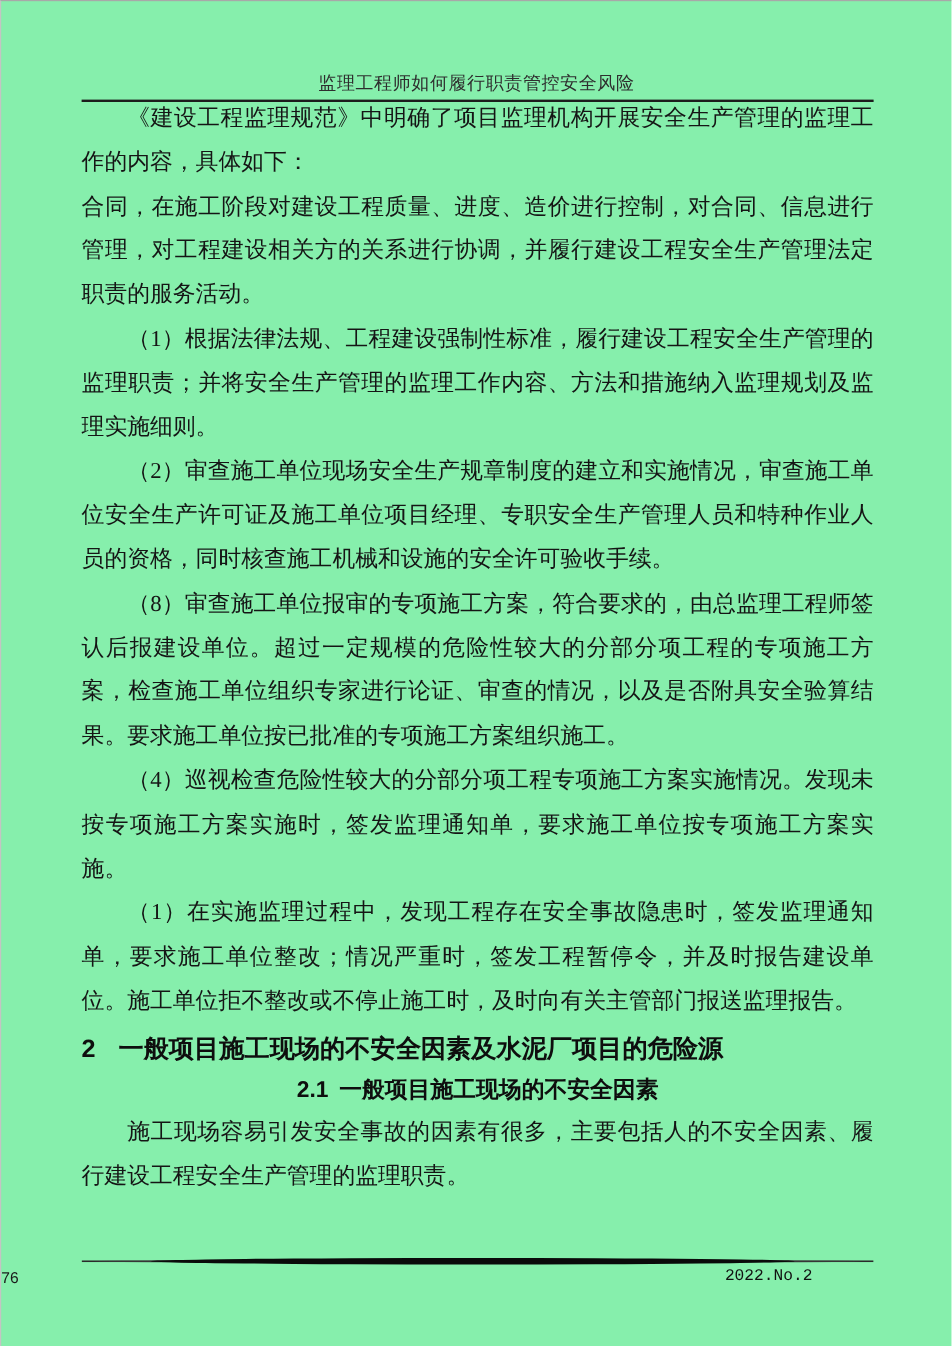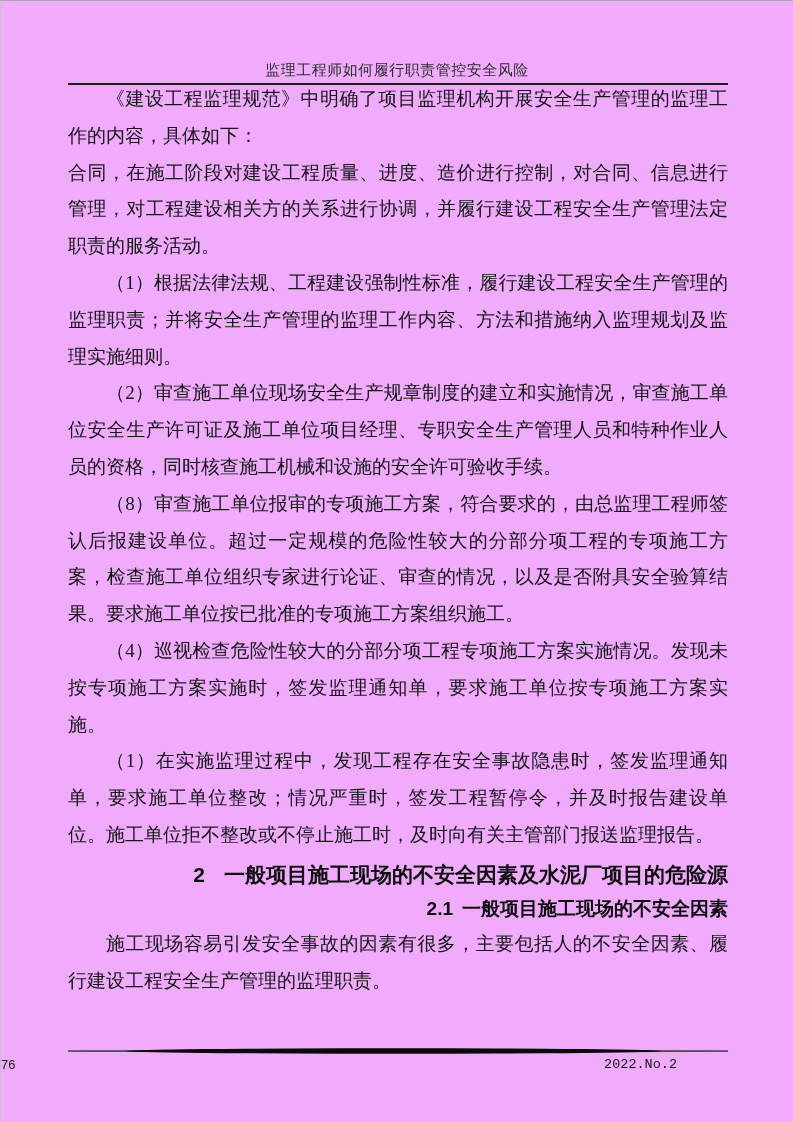--- a/index.html
+++ b/index.html
@@ -4,21 +4,21 @@
 <style>
   html, body {
     margin: 0;
     padding: 0;
     background: #ffffff;
   }
   .page {
     position: relative;
     width: 793px;
     height: 1122px;
-    background: #f0abfc;
+    background: #86efac;
     overflow: hidden;
     border-top: 1px solid #a8a8a8;
     border-left: 1px solid #c4c4c4;
     box-sizing: border-box;
     font-family: "Liberation Serif", "DejaVu Serif", serif;
     color: #151515;
   }
   
   .header-title {
     position: absolute;
@@ -54,31 +54,31 @@
     margin: 0;
     padding: 0;
   }
   .content p.indent { text-indent: 2em; }
   .sec-heading {
     margin: 6px 0 4px 0;
     font-family: "Liberation Sans", "DejaVu Sans", sans-serif;
     font-weight: 700;
     font-size: 21px;
     line-height: 30px;
-    text-align: right;
+    text-align: left;
     color: #0e0e0e;
   }
   .sec-heading .sec-num { margin-right: 19px; }
   .subsec-heading {
     margin: 2px 0 2px 0;
     font-family: "Liberation Sans", "DejaVu Sans", sans-serif;
     font-weight: 700;
     font-size: 19px;
     line-height: 30px;
-    text-align: right;
+    text-align: center;
     color: #0e0e0e;
   }
   .subsec-heading .sec-num { margin-right: 9px; }
   
   .footer-rule {
     position: absolute;
     top: 1047px;
     left: 67px;
     width: 660px;
     height: 7px;

